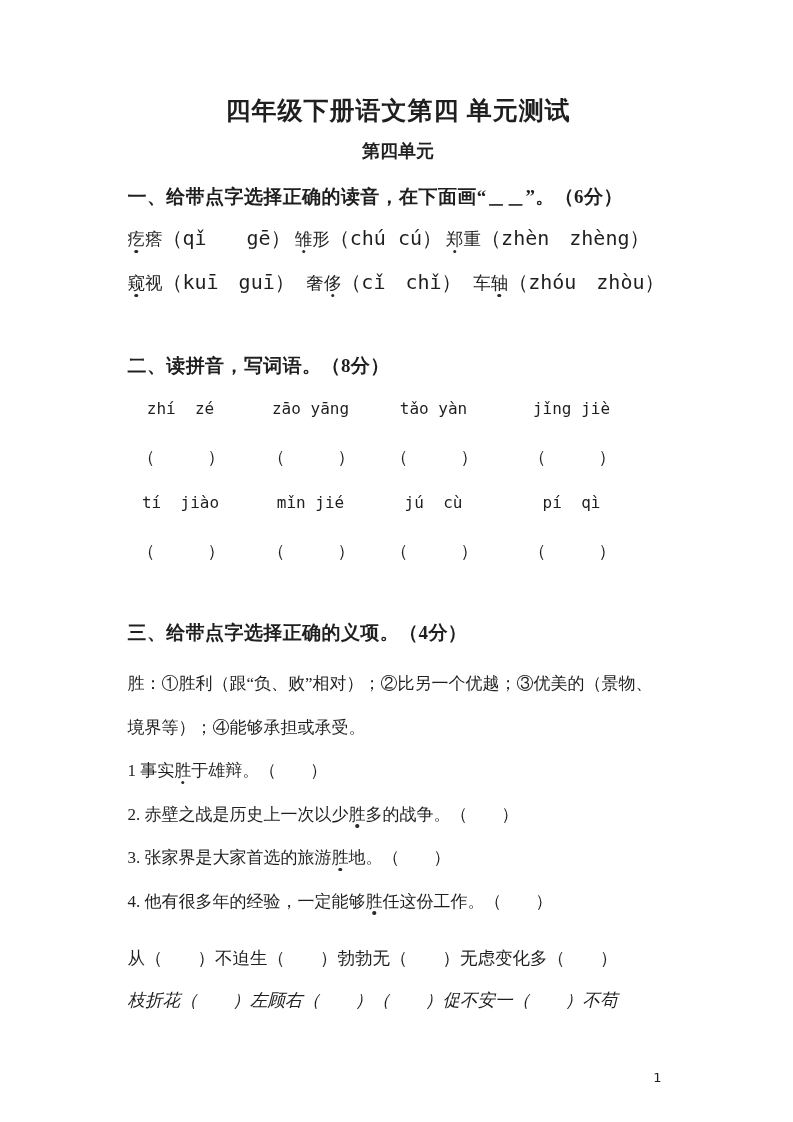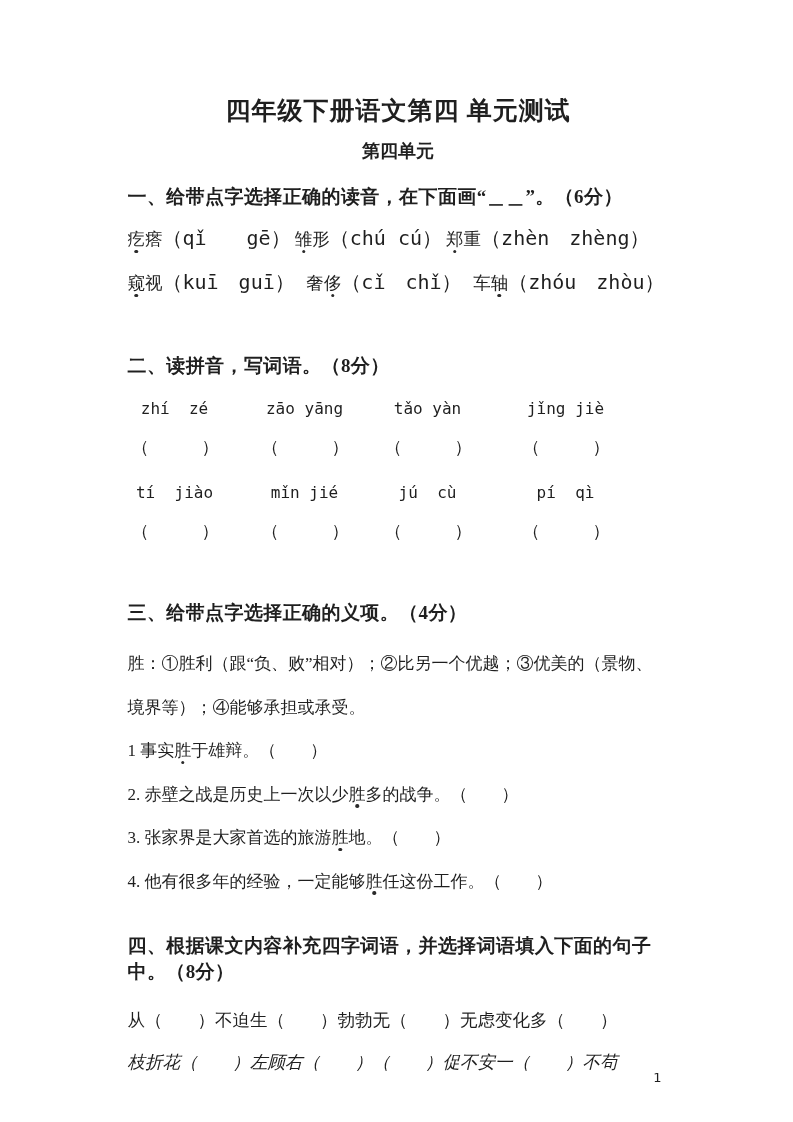--- a/index.html
+++ b/index.html
@@ -21,21 +21,21 @@
   .h2 { margin-top:56px; }
   .h3 { margin-top:56px; }
   .h4 { margin-top:30px; }
 
   .wordrow { display:flex; justify-content:space-between; font-size:17.5px; line-height:28px; }
   .wordrow.r1 { width:522px; margin-top:14px; }
   .wordrow.r2 { width:537px; margin-top:15px; }
   .word { white-space:nowrap; }
   .py { font-family:"DejaVu Sans Mono",monospace; font-size:20px; white-space:pre; }
 
-  .pygrid { display:grid; grid-template-columns:130px 123px 138px 100px; row-gap:13px; margin-left:4px; }
+  .pygrid { display:grid; grid-template-columns:130px 123px 138px 100px; row-gap:23px; margin-left:10px; }
   .pygrid.g1 { margin-top:18px; }
   .pygrid.g2 { margin-top:21px; }
   .cellbox { display:inline-block; width:86px; text-align:center; }
   .py2 { font-family:"DejaVu Sans Mono",monospace; font-size:16px; line-height:24px; white-space:pre; }
   .blank { font-size:17.5px; line-height:26px; white-space:pre; }
 
   .bodytext { font-size:17px; line-height:43.5px; }
   .def { margin-top:16px; }
 
   .d { position:relative; }
@@ -97,21 +97,20 @@
   </div>
 
   <div class="sec-heading h3">三、给带点字选择正确的义项。（4分）</div>
   <div class="bodytext def">胜：①胜利（跟“负、败”相对）；②比另一个优越；③优美的（景物、境界等）；④能够承担或承受。</div>
 
   <div class="bodytext"><span>1 事实</span><span class="d">胜</span><span>于雄辩。（　　）</span></div>
   <div class="bodytext"><span>2. 赤壁之战是历史上一次以少</span><span class="d">胜</span><span>多的战争。（　　）</span></div>
   <div class="bodytext"><span>3. 张家界是大家首选的旅游</span><span class="d">胜</span><span>地。（　　）</span></div>
   <div class="bodytext"><span>4. 他有很多年的经验，一定能够</span><span class="d">胜</span><span>任这份工作。（　　）</span></div>
 
-  <div class="sec-heading h4">四、根据课文内容补充四字词语，并选择词语填入下面的句子中。（8分）</div>
 
   <div class="s4row r1">
     <span>从（　　）不迫</span>
     <span>生（　　）勃勃</span>
     <span>无（　　）无虑</span>
     <span>变化多（　　）</span>
   </div>
 
   <div class="s4row r2">
     <span>枝折花（　　）</span>

